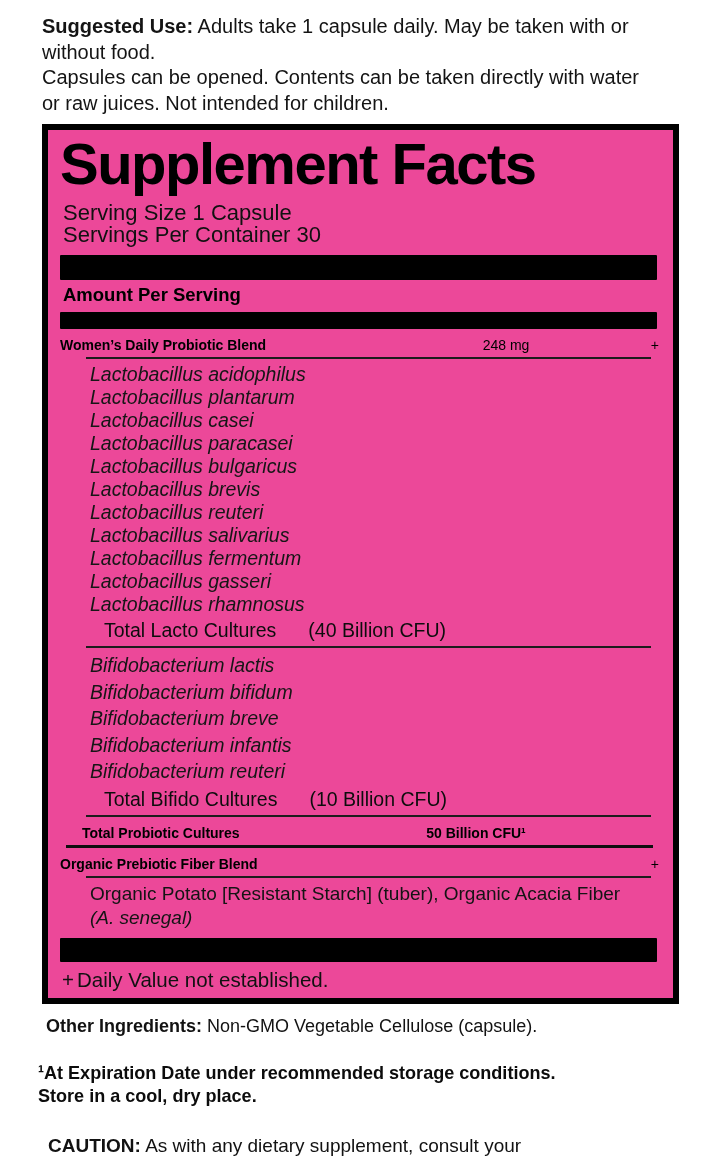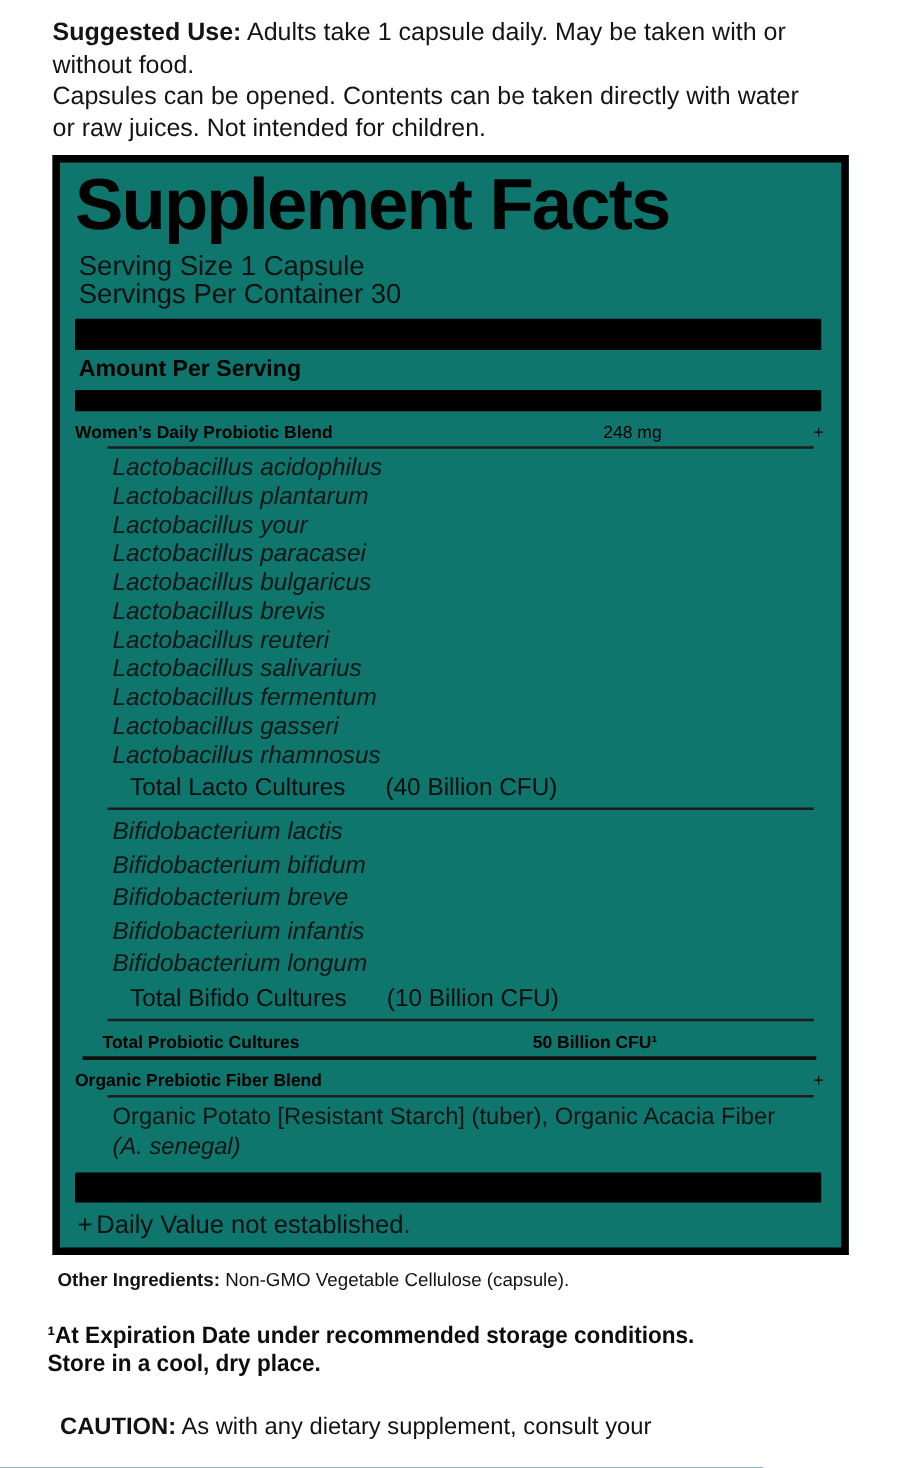--- a/index.html
+++ b/index.html
@@ -13,21 +13,21 @@
   .suggested-use{
     margin:14px 30px 8px 42px;
     font-size:20px;line-height:25.5px;color:#141414;
   }
   
   .facts-box{
     box-sizing:border-box;
     margin-left:42px;width:637px;
     border:6px solid #000;
     padding:4px 10px 6px 12px;
-    background:#0f766e;
+    background:#ec4899;
   }
   .facts-title{
     font-size:58px;font-weight:bold;letter-spacing:-1.5px;
     line-height:60px;margin:0 0 8px 0;color:#000;
   }
   .serving-line{font-size:22px;line-height:21.5px;margin-left:3px;color:#111;}
   .bar{background:#000;border-radius:1px;margin-right:6px;}
   .bar-thick{height:25px;margin-top:10px;}
   .bar-thin{height:17px;margin-top:6px;}
   .bar-bottom{height:24px;margin-top:8px;}
@@ -47,21 +47,21 @@
     font-style:italic;font-size:19.5px;color:#161616;}
   .species-lacto li{line-height:23px;}
   .species-bifido li{line-height:26.5px;}
   .total-line{padding-left:44px;font-size:19.5px;line-height:23px;margin:3px 0 3px;color:#0d0d0d;}
   .total-line .cfu{margin-left:32px;}
   .sub-ing{padding-left:30px;font-size:19px;line-height:24px;margin-top:4px;color:#141414;}
   .sub-ing .latin{font-style:italic;}
   .dv-note{font-size:20.5px;margin:6px 0 0 2px;color:#111;}
   .dv-note .sym{margin-right:3px;}
   
-  .other-ing{margin:12px 0 0 46px;font-size:15px;color:#121212;}
+  .other-ing{margin:12px 0 0 46px;font-size:18px;color:#121212;}
   .footnote{
     margin:24px 0 0 38px;font-size:19px;font-weight:bold;line-height:23px;color:#0c0c0c;
     transform:scaleX(0.95);transform-origin:left top;
   }
   .caution{margin:26px 40px 0 48px;font-size:19px;line-height:25.5px;color:#121212;}
 </style>
 </head>
 <body>
 
 <p class="suggested-use"><span class="bold">Suggested Use:</span> <span>Adults take 1 capsule daily. May be taken with or without food.</span><br>
@@ -80,41 +80,41 @@
   <div class="row">
     <span class="name">Women’s Daily Probiotic Blend</span>
     <span class="amount">248 mg</span>
     <span class="dv">+</span>
   </div>
   <hr class="div-indent">
 
   <ul class="species species-lacto">
     <li>Lactobacillus acidophilus</li>
     <li>Lactobacillus plantarum</li>
-    <li>Lactobacillus your</li>
+    <li>Lactobacillus casei</li>
     <li>Lactobacillus paracasei</li>
     <li>Lactobacillus bulgaricus</li>
     <li>Lactobacillus brevis</li>
     <li>Lactobacillus reuteri</li>
     <li>Lactobacillus salivarius</li>
     <li>Lactobacillus fermentum</li>
     <li>Lactobacillus gasseri</li>
     <li>Lactobacillus rhamnosus</li>
   </ul>
   <div class="total-line">
     <span>Total Lacto Cultures</span><span class="cfu">(40 Billion CFU)</span>
   </div>
   <hr class="div-indent">
 
   <ul class="species species-bifido">
     <li>Bifidobacterium lactis</li>
     <li>Bifidobacterium bifidum</li>
     <li>Bifidobacterium breve</li>
     <li>Bifidobacterium infantis</li>
-    <li>Bifidobacterium longum</li>
+    <li>Bifidobacterium reuteri</li>
   </ul>
   <div class="total-line">
     <span>Total Bifido Cultures</span><span class="cfu">(10 Billion CFU)</span>
   </div>
   <hr class="div-indent">
 
   <div class="row row-total">
     <span class="name">Total Probiotic Cultures</span>
     <span class="amount">50 Billion CFU¹</span>
     <span class="dv"></span>

